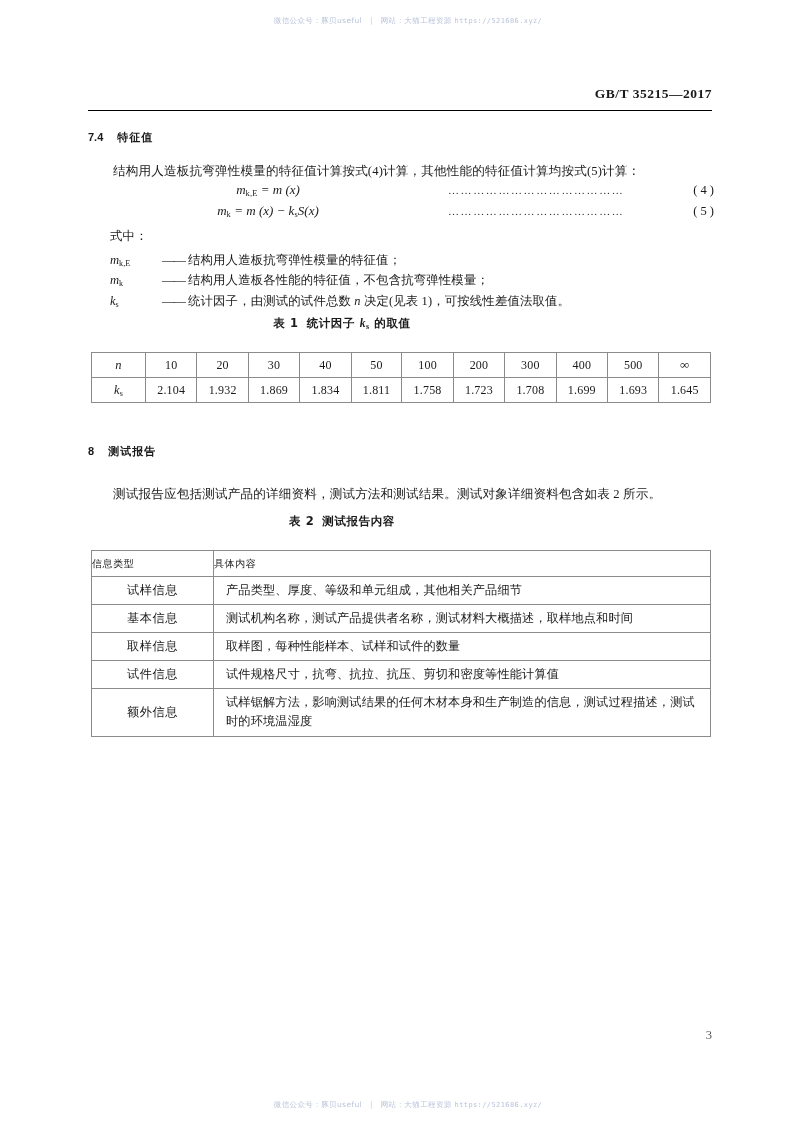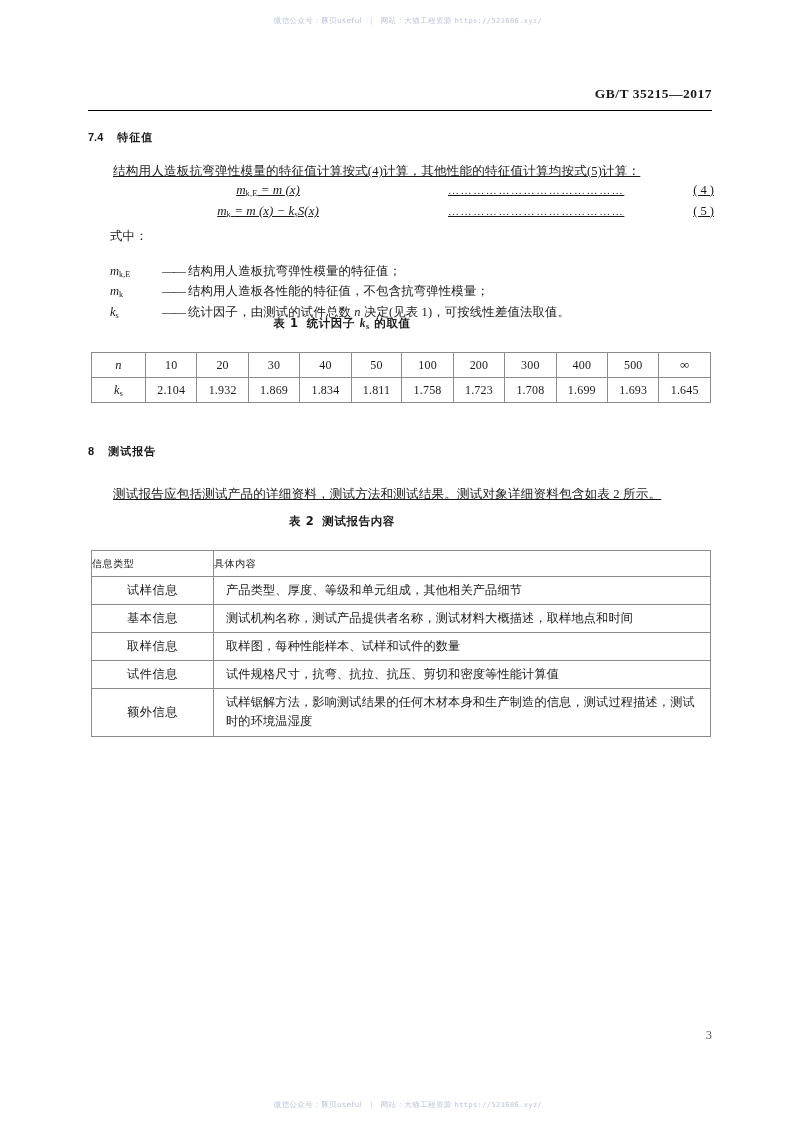--- a/index.html
+++ b/index.html
@@ -65,33 +65,31 @@
 
   
   .para {
     position: absolute;
     left: 88px;
     width: 626px;
     font-size: 12.6px;
     line-height: 1.55;
     text-indent: 25px;
     letter-spacing: 0.15px;
-    text-decoration: underline;
   }
   #para-74 { top: 162px; }
   #para-8  { top: 485px; }
 
   
   .formula-block { position: absolute; left: 88px; top: 182px; width: 626px; }
   .formula-row {
     display: flex;
     align-items: baseline;
     height: 21px;
     font-size: 13px;
-    text-decoration: underline;
   }
   .formula-expr {
     width: 360px;
     text-align: center;
     font-family: "Liberation Serif", serif;
     font-style: italic;
     white-space: nowrap;
   }
   .formula-expr .up { font-style: italic; }
   .formula-expr sub {
@@ -111,21 +109,21 @@
   }
   .formula-num {
     width: 46px;
     text-align: right;
     font-size: 12.5px;
     white-space: nowrap;
   }
 
   
   .where-block { position: absolute; left: 110px; top: 228px; width: 610px; font-size: 12.4px; }
-  .where-title { margin-bottom: 16px; letter-spacing: .2px; }
+  .where-title { margin-bottom: 5px; letter-spacing: .2px; }
   .where-item { display: flex; align-items: baseline; line-height: 1.62; }
   .where-sym {
     width: 52px;
     font-style: italic;
     font-family: "Liberation Serif", serif;
     font-size: 12.6px;
     white-space: nowrap;
     flex: none;
   }
   .where-sym sub { font-size: 8.2px; font-style: normal; vertical-align: -2px; }

